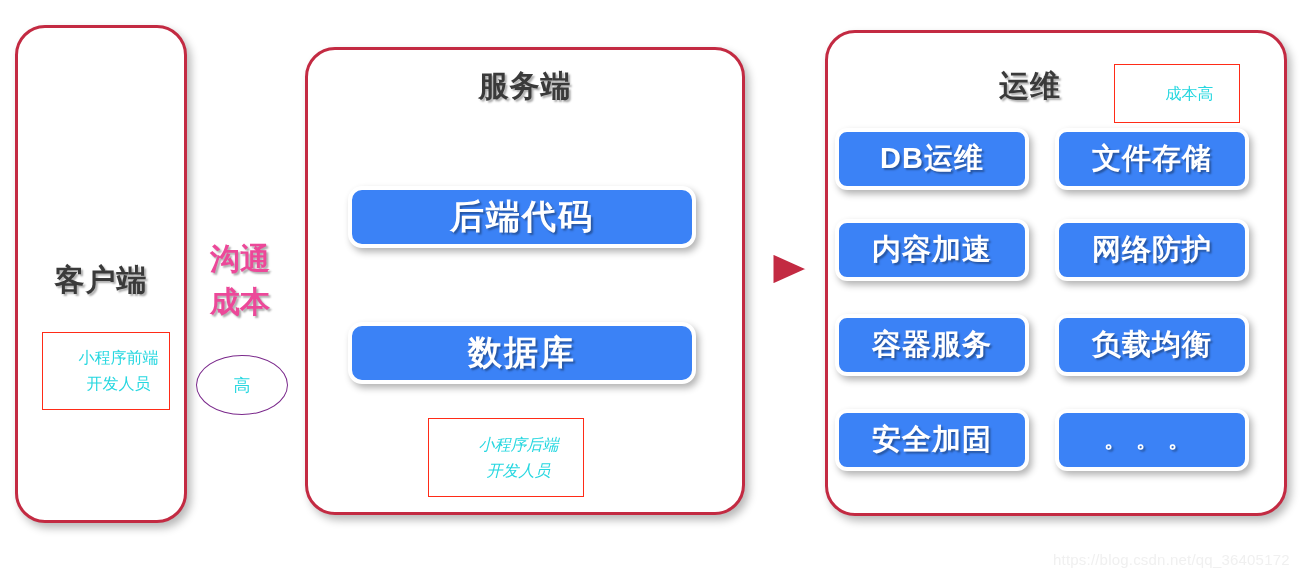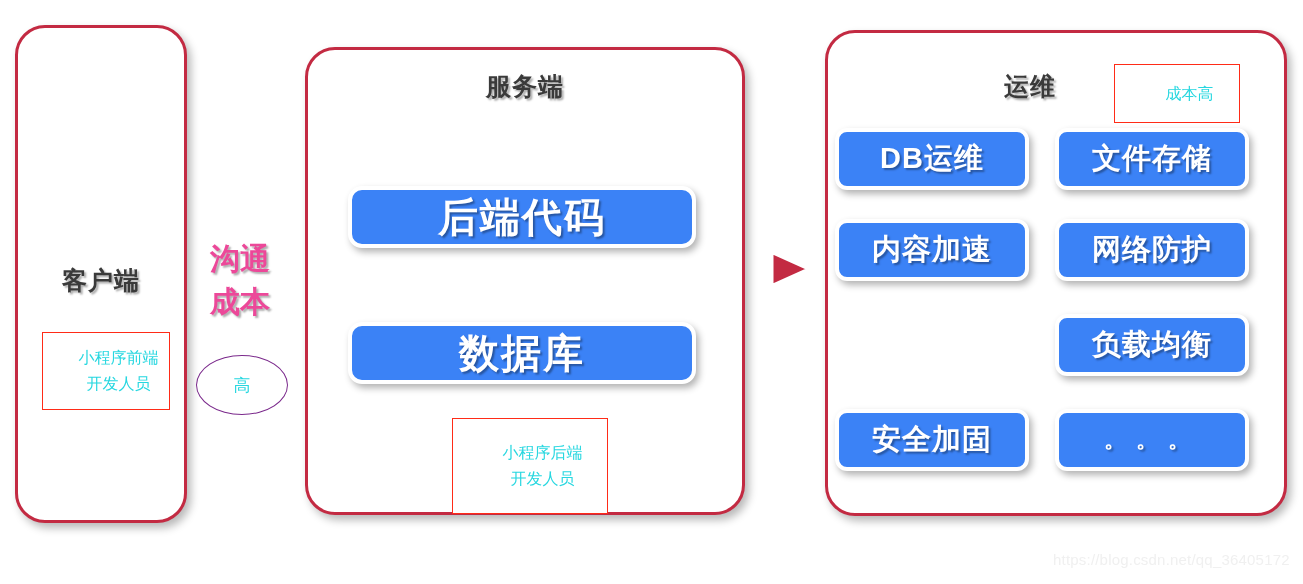--- a/index.html
+++ b/index.html
@@ -23,21 +23,21 @@
   }
   #panel-client{ left:15px;  top:25px;  width:172px; height:498px; }
   #panel-server{ left:305px; top:47px;  width:440px; height:468px; }
   #panel-ops{    left:825px; top:30px;  width:462px; height:486px; }
 
   
   .heading{
     position:absolute;
     color:#3a3a3a;
     font-weight:bold;
-    font-size:25px;
+    font-size:30px;
     line-height:36px;
     letter-spacing:1px;
     text-align:center;
     text-shadow:2px 2px 2px rgba(0,0,0,0.32);
     white-space:nowrap;
   }
   #title-client{ left:15px;  top:262px; width:172px; }
   #title-server{ left:305px; top:68px;  width:440px; }
   #title-ops{    left:955px; top:68px;  width:150px; }
 
@@ -59,21 +59,21 @@
     font-size:16px;
     line-height:26px;
     text-align:center;
     display:flex;
     flex-direction:column;
     align-items:center;
     justify-content:center;
     padding-left:25px;
   }
   #note-client{ left:42px;  top:332px; width:128px; height:78px; }
-  #note-server{ left:452px; top:418px; width:156px; height:96px; }
+  #note-server{ left:428px; top:418px; width:156px; height:79px;font-style:italic; }
   #note-ops{    left:1114px;top:64px;  width:126px; height:59px; }
 
   
   #cost-ellipse{
     position:absolute; left:196px; top:355px; width:90px; height:58px;
     border:1.5px solid #7B2A8C;
     border-radius:50%;
     background:#ffffff;
     display:flex;align-items:center;justify-content:center;
     color:#27D7E0;font-size:17px;
@@ -87,21 +87,21 @@
     border-radius:12px;
     box-sizing:border-box;
     box-shadow:3px 4px 7px rgba(0,0,0,0.30);
     color:#ffffff;
     font-weight:bold;
     display:flex;align-items:center;justify-content:center;
     text-shadow:2px 2px 2px rgba(0,0,0,0.35);
     white-space:nowrap;
   }
   
-  .chip-lg{ font-size:40px; letter-spacing:2px; border-radius:14px; }
+  .chip-lg{ font-size:34px; letter-spacing:2px; border-radius:14px; }
   #chip-backend { left:348px; top:186px; width:348px; height:62px; }
   #chip-database{ left:348px; top:322px; width:348px; height:62px; }
 
   
   .chip-md{ font-size:29px; letter-spacing:1px; width:194px; height:62px; }
   #chip-db-ops   { left:835px;  top:128px; }
   #chip-file     { left:1055px; top:128px; }
   #chip-cdn      { left:835px;  top:219px; }
   #chip-netsec   { left:1055px; top:219px; }
   #chip-container{ left:835px;  top:314px; }
@@ -174,20 +174,23 @@
   </div>
   <div class="chip chip-md" id="chip-file">
     <span>文件存储</span>
   </div>
   <div class="chip chip-md" id="chip-netsec">
     <span>网络防护</span>
   </div>
   <div class="chip chip-md" id="chip-cdn">
     <span>内容加速</span>
   </div>
+  <div class="chip chip-md" id="chip-container">
+    <span>容器服务</span>
+  </div>
   <div class="chip chip-md" id="chip-lb">
     <span>负载均衡</span>
   </div>
   <div class="chip chip-md" id="chip-harden">
     <span>安全加固</span>
   </div>
   <div class="chip chip-md" id="chip-more">
     <span>。。。</span>
   </div>
 

